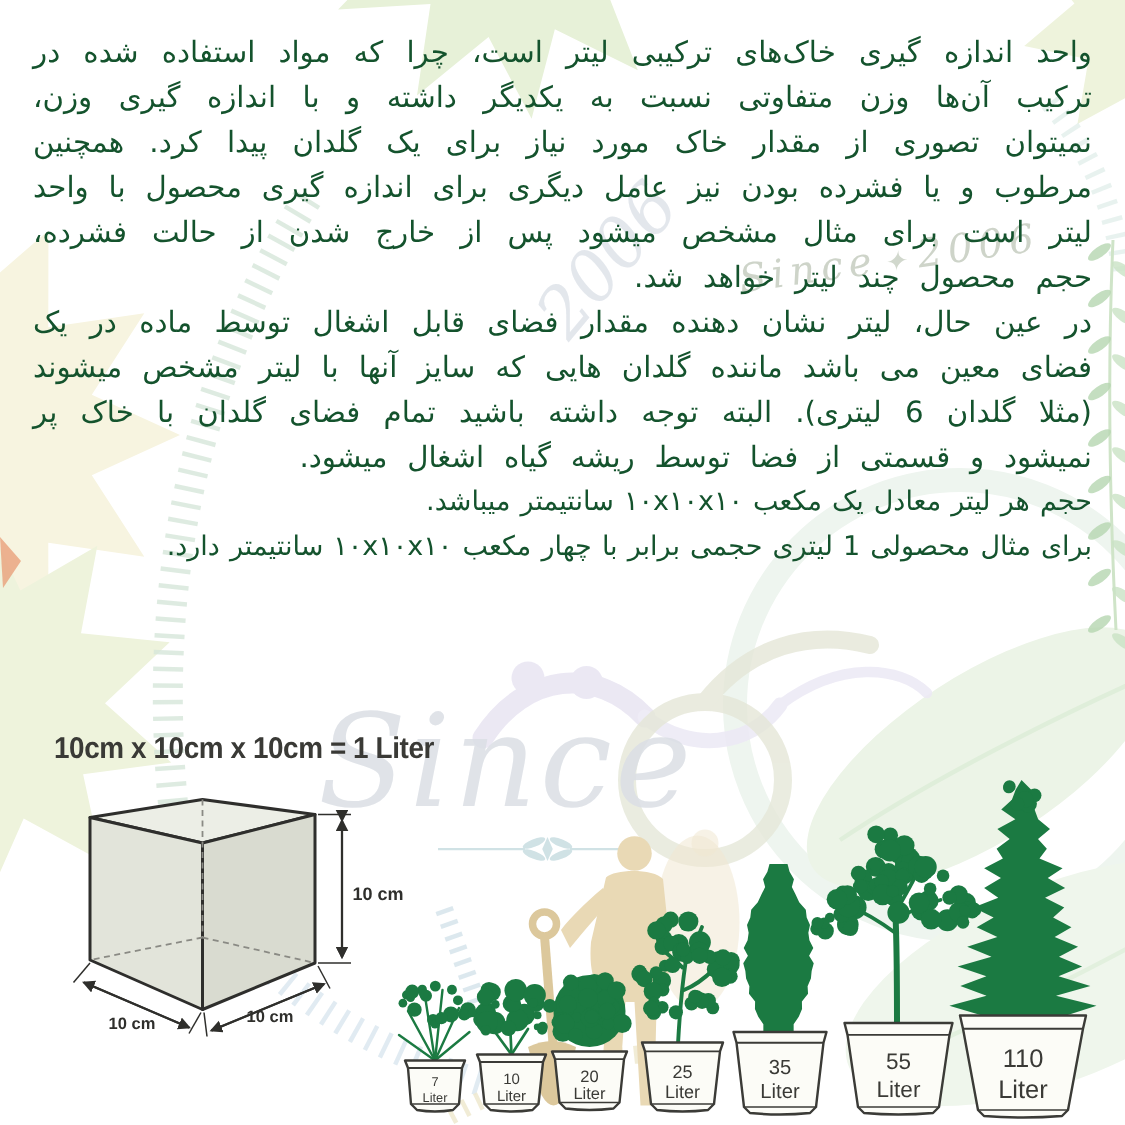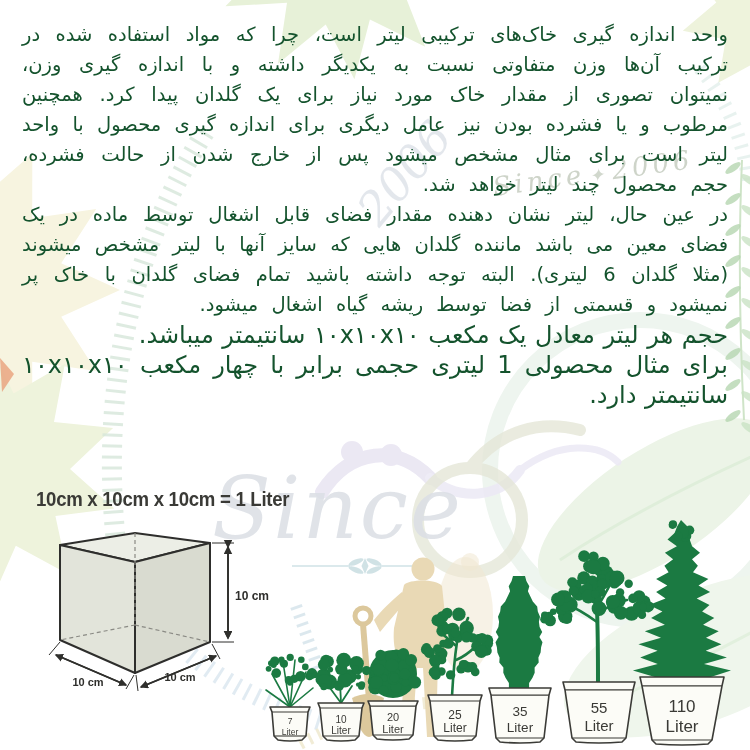--- a/index.html
+++ b/index.html
@@ -4,21 +4,21 @@
 <style>
   html,body{margin:0;padding:0;background:#fff;}
   .canvas{position:relative;width:750px;height:750px;background:#ffffff;overflow:hidden;
           font-family:"DejaVu Sans",sans-serif;}
   .layer{position:absolute;left:0;top:0;}
   
   .article{position:absolute;right:22px;left:22px;top:20px;direction:rtl;z-index:6;
            color:#14532d;font-size:19.5px;line-height:30px;text-align:justify;
            text-align-last:right;word-spacing:7px;}
   .article p{margin:0;}
-  .article p.tight{font-size:24px;word-spacing:1px;}
+  .article p.tight{font-size:18px;word-spacing:1px;}
   
   .cube-formula{position:absolute;left:36px;top:488px;z-index:5;color:#3a3a36;
         font-family:"Liberation Sans",sans-serif;font-size:20px;font-weight:600;
         letter-spacing:-0.3px;transform:scaleX(.93);transform-origin:left top;white-space:nowrap;}
   svg{position:absolute;}
   .dimlabel{font-family:"Liberation Sans",sans-serif;font-weight:bold;fill:#2f2f2c;}
   
   .wm-gilda{position:absolute;left:212px;top:458px;z-index:1;opacity:.85;
      font-family:"DejaVu Serif",serif;font-style:italic;font-size:86px;color:#dbdfe5;
      letter-spacing:2px;pointer-events:none;}

